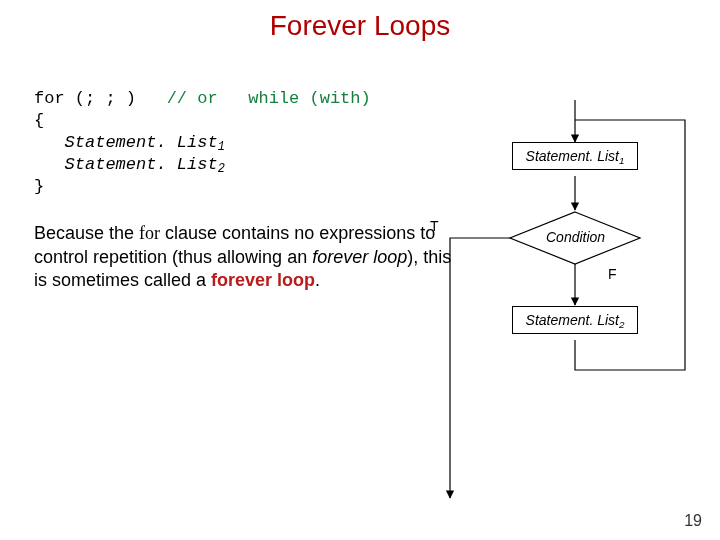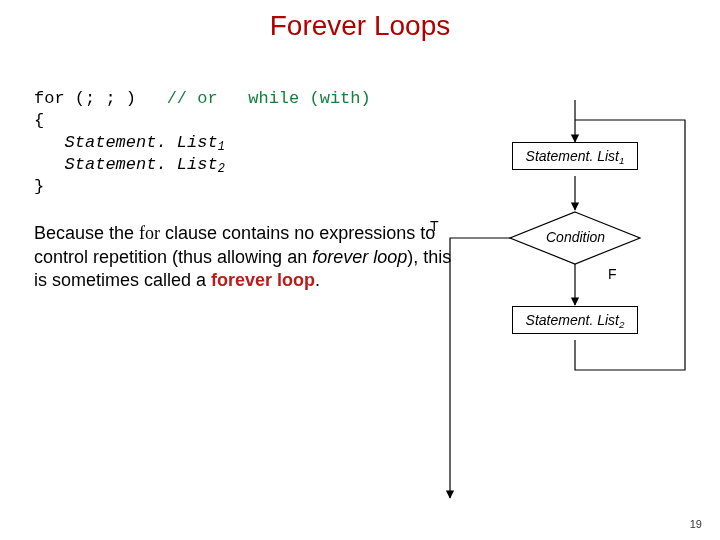--- a/index.html
+++ b/index.html
@@ -71,21 +71,21 @@
   }
   .edge-label {
     position: absolute;
     font-size: 14px;
     font-family: Verdana, Geneva, sans-serif;
   }
   .slide-num {
     position: absolute;
     right: 18px;
     bottom: 10px;
-    font-size: 11px;
+    font-size: 16px;
     color: #333;
   }
 </style>
 </head>
 <body>
 
 <h1 class="title">Forever Loops</h1>
 
 <div class="content">
 

